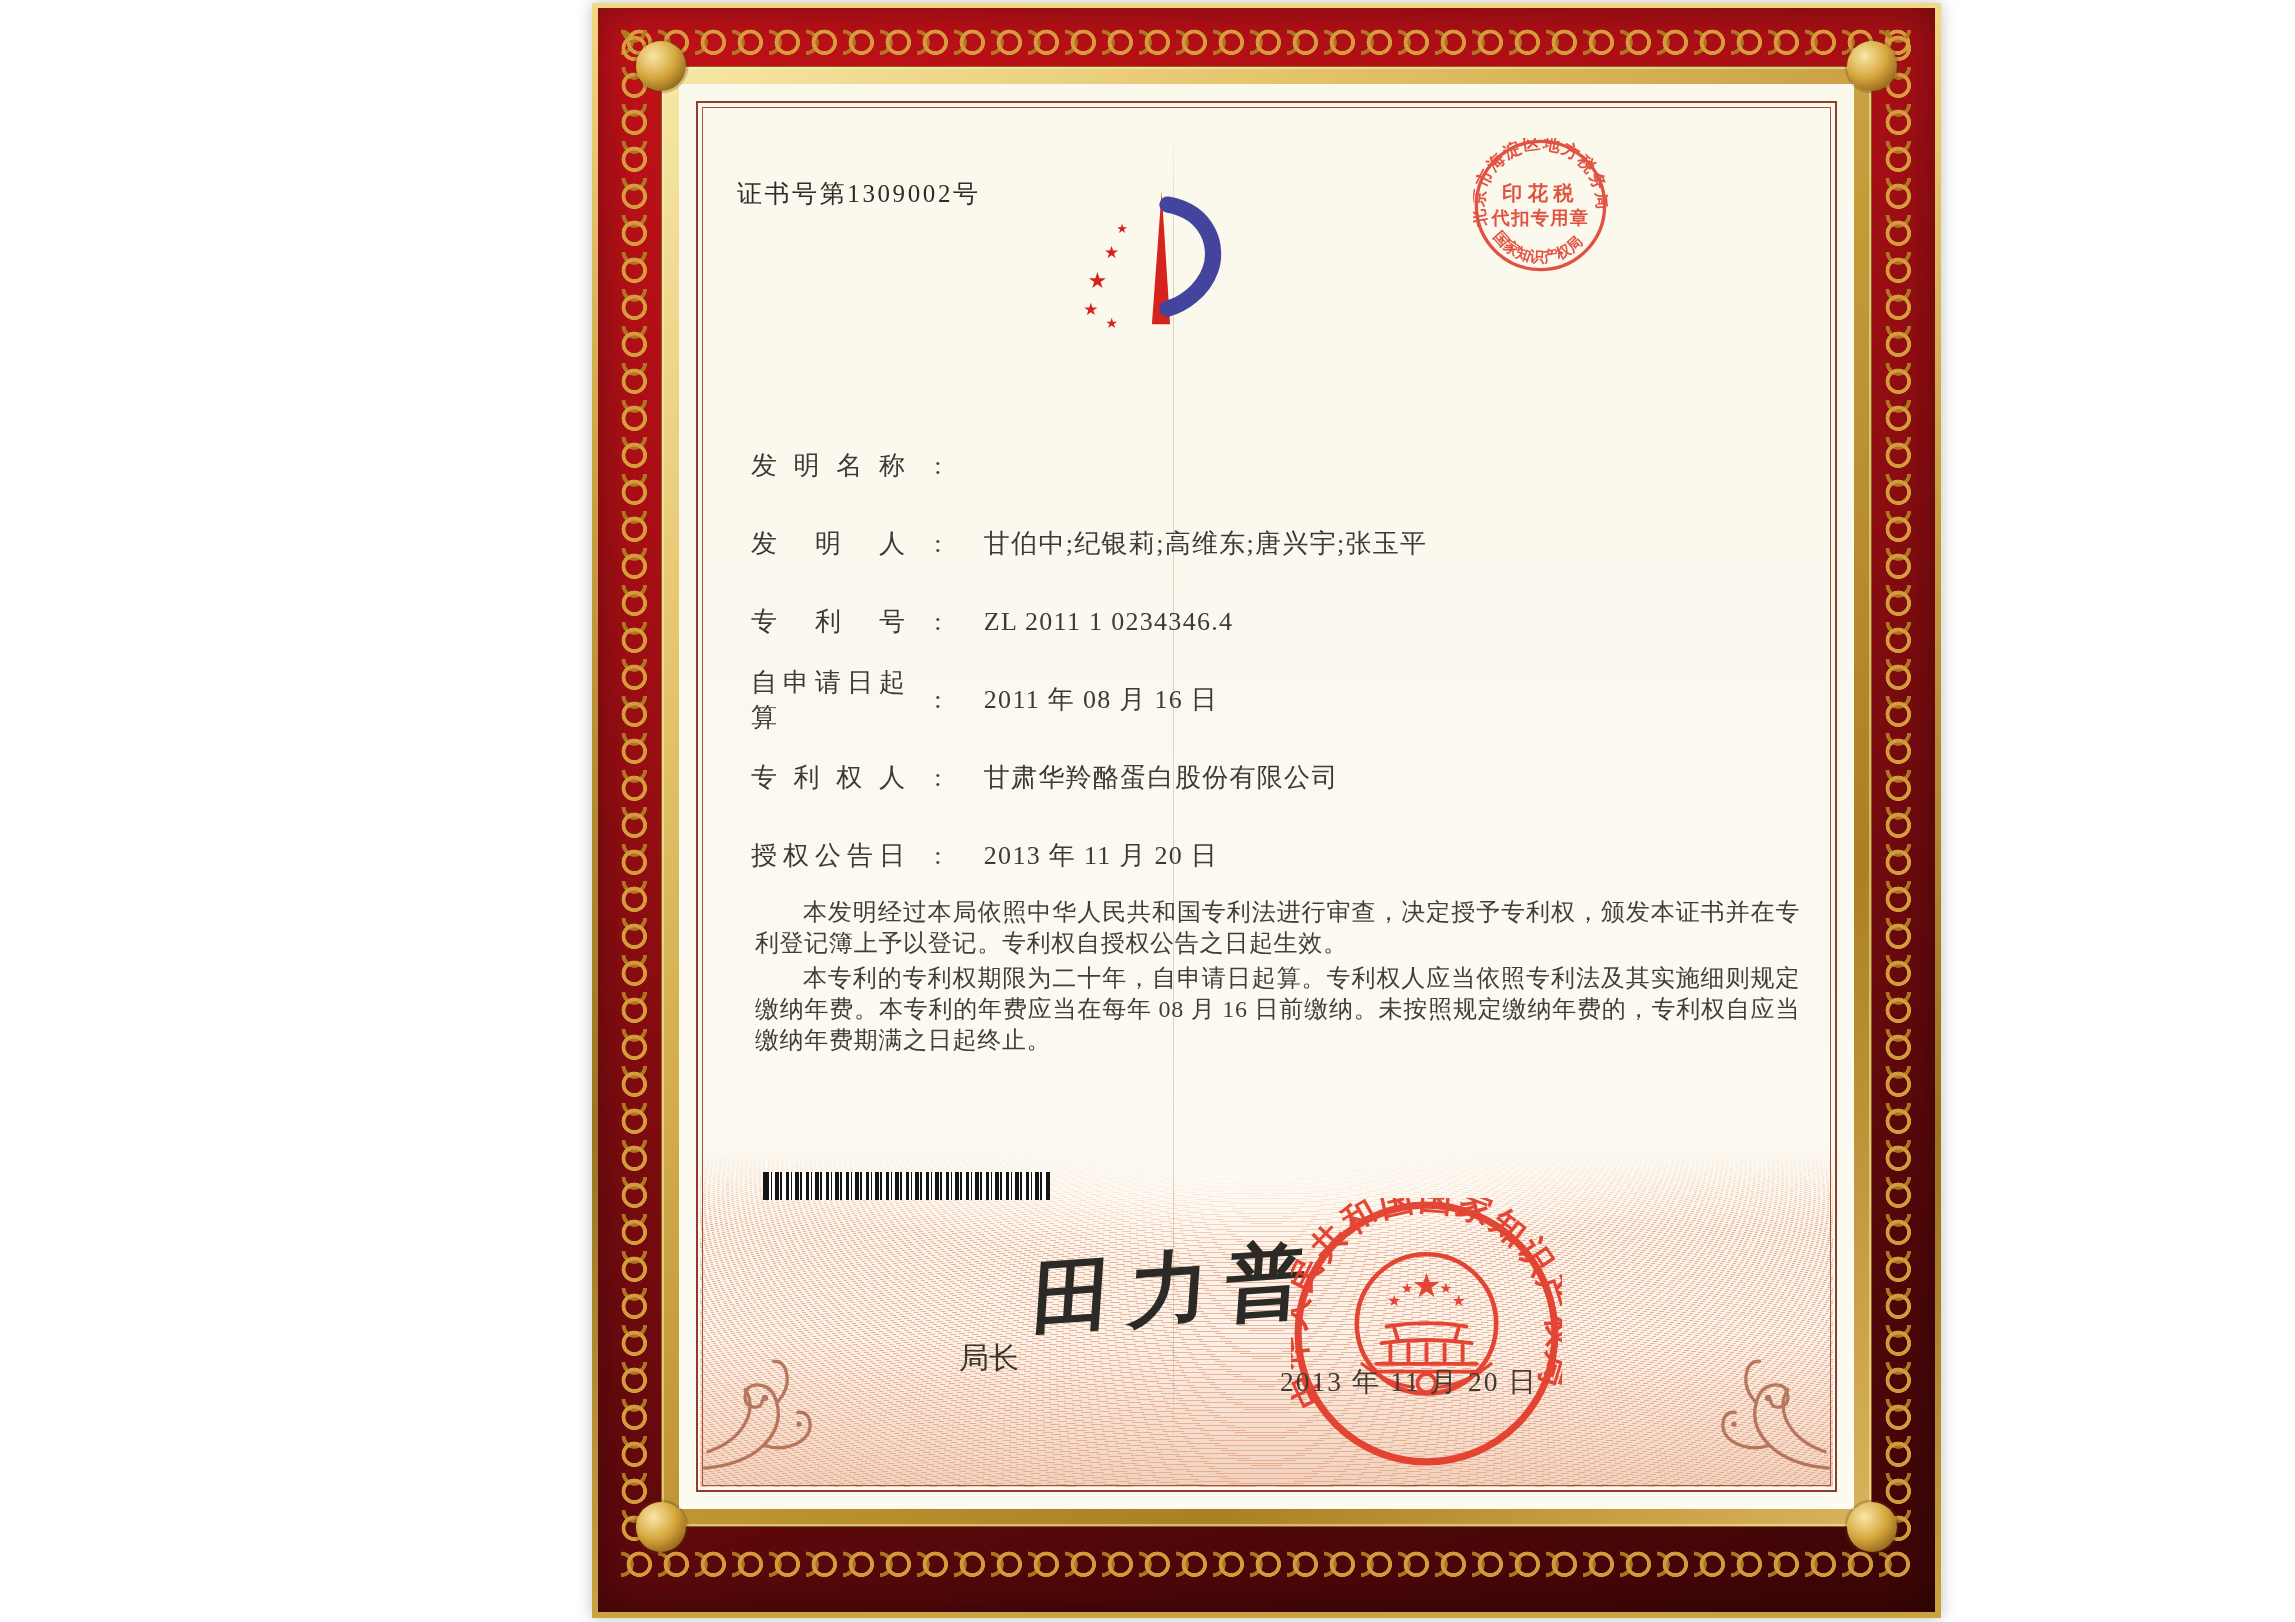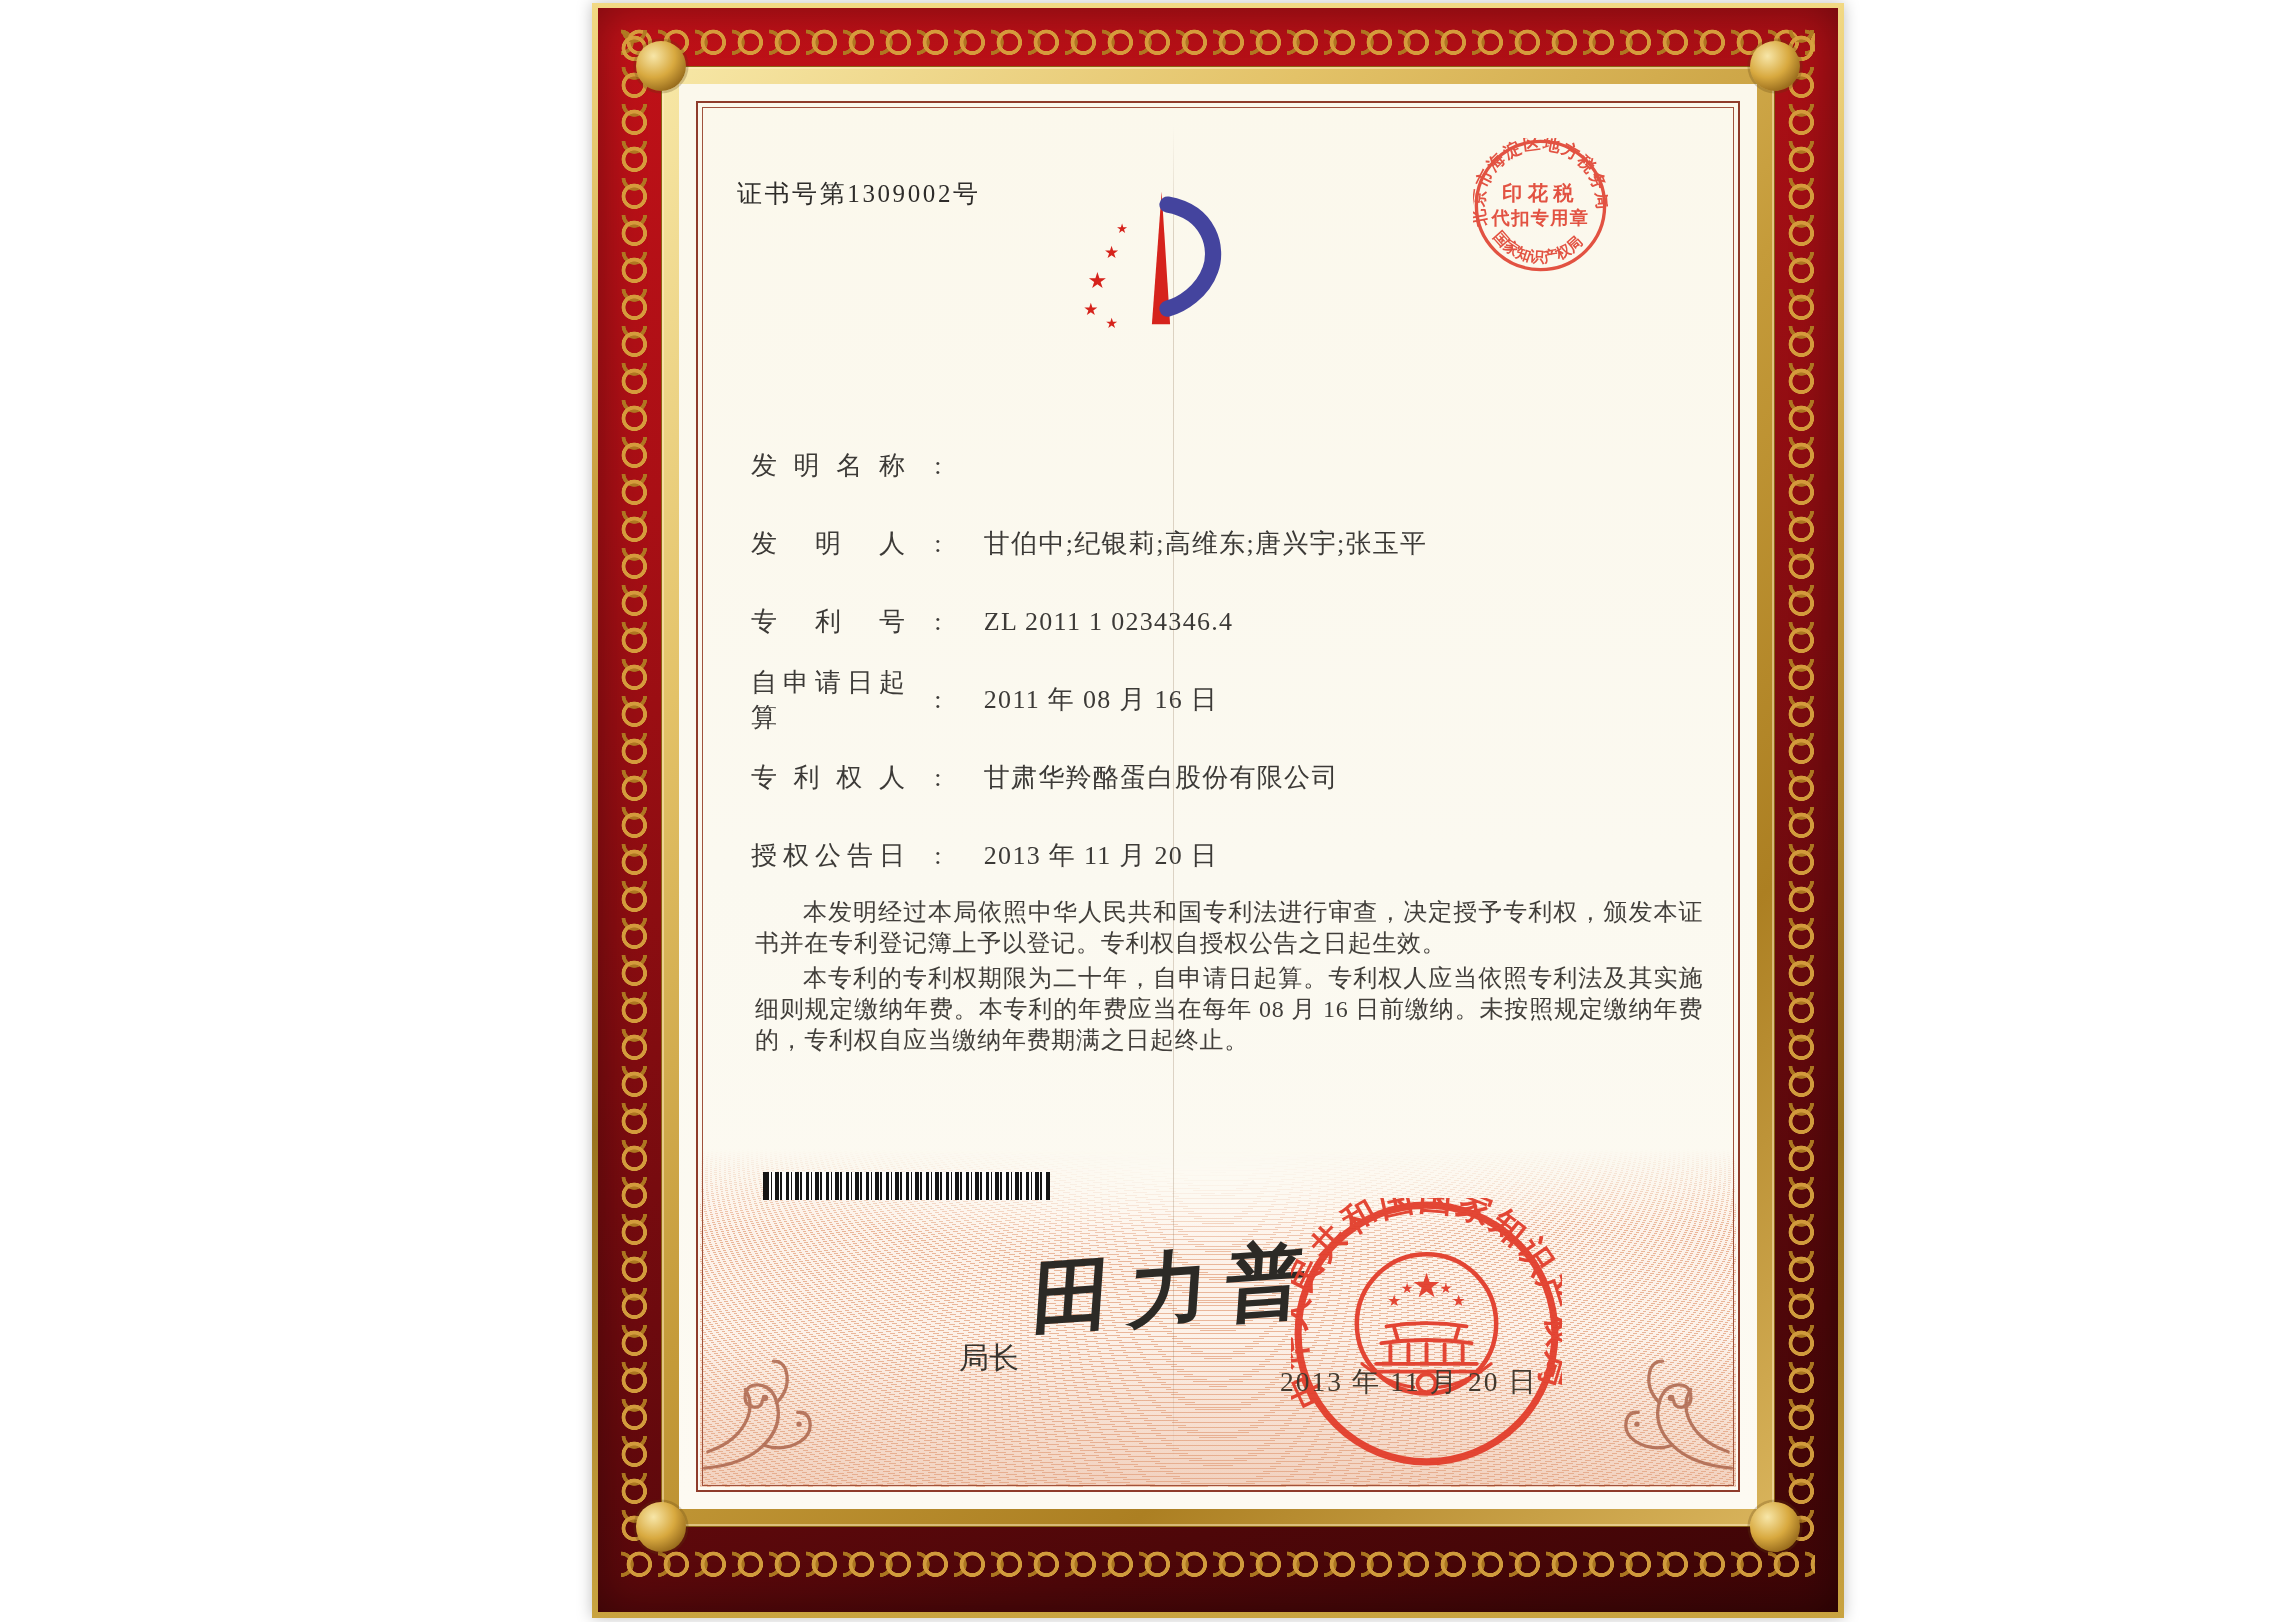--- a/index.html
+++ b/index.html
@@ -1,20 +1,20 @@
 <!DOCTYPE html>
 <html style="font-size:10.5px"><head>
 <meta charset="utf-8">
 <style>
   html,body{margin:0;padding:0;}
   #canvas{position:relative;width:2295px;height:1623px;background:#ffffff;overflow:hidden;
           font-family:"Liberation Serif","DejaVu Serif",serif;}
 
   
-  .cert-outer{position:absolute;left:592px;top:2.6px;width:1252px;height:1615px;
+  .cert-outer{position:absolute;left:592px;top:2.6px;width:1349px;height:1615px;
 .    border-radius:2px;
     background:linear-gradient(180deg,#f2d984,#caa040 30%,#9a741f 70%,#c9a340);
     box-shadow:0 0 14.4px rgba(0,0,0,.25);}
   .cert-red{position:absolute;inset:5.9px;
     background:linear-gradient(160deg,#c21118 0%,#a90f15 25%,#8c0d11 45%,#6d0a0e 65%,#4e0709 85%,#3c0506 100%);
     box-shadow:inset 0 0 46px rgba(0,0,0,.38);}
   .rope{position:absolute;opacity:.95;}
   .rope.h{height:37px;background-repeat:repeat-x;background-size:37px 37px;
     background-image:radial-gradient(circle 17px at 18.3px 18.3px, rgba(0,0,0,0) 8.5px, #d8a33f 9.2px, #d8a33f 12.4px, rgba(0,0,0,0) 13px),
                      radial-gradient(circle 17px at 0px 18.3px, rgba(0,0,0,0) 8.5px, #b07c22 9.2px, #b07c22 12.4px, rgba(0,0,0,0) 13px);}

